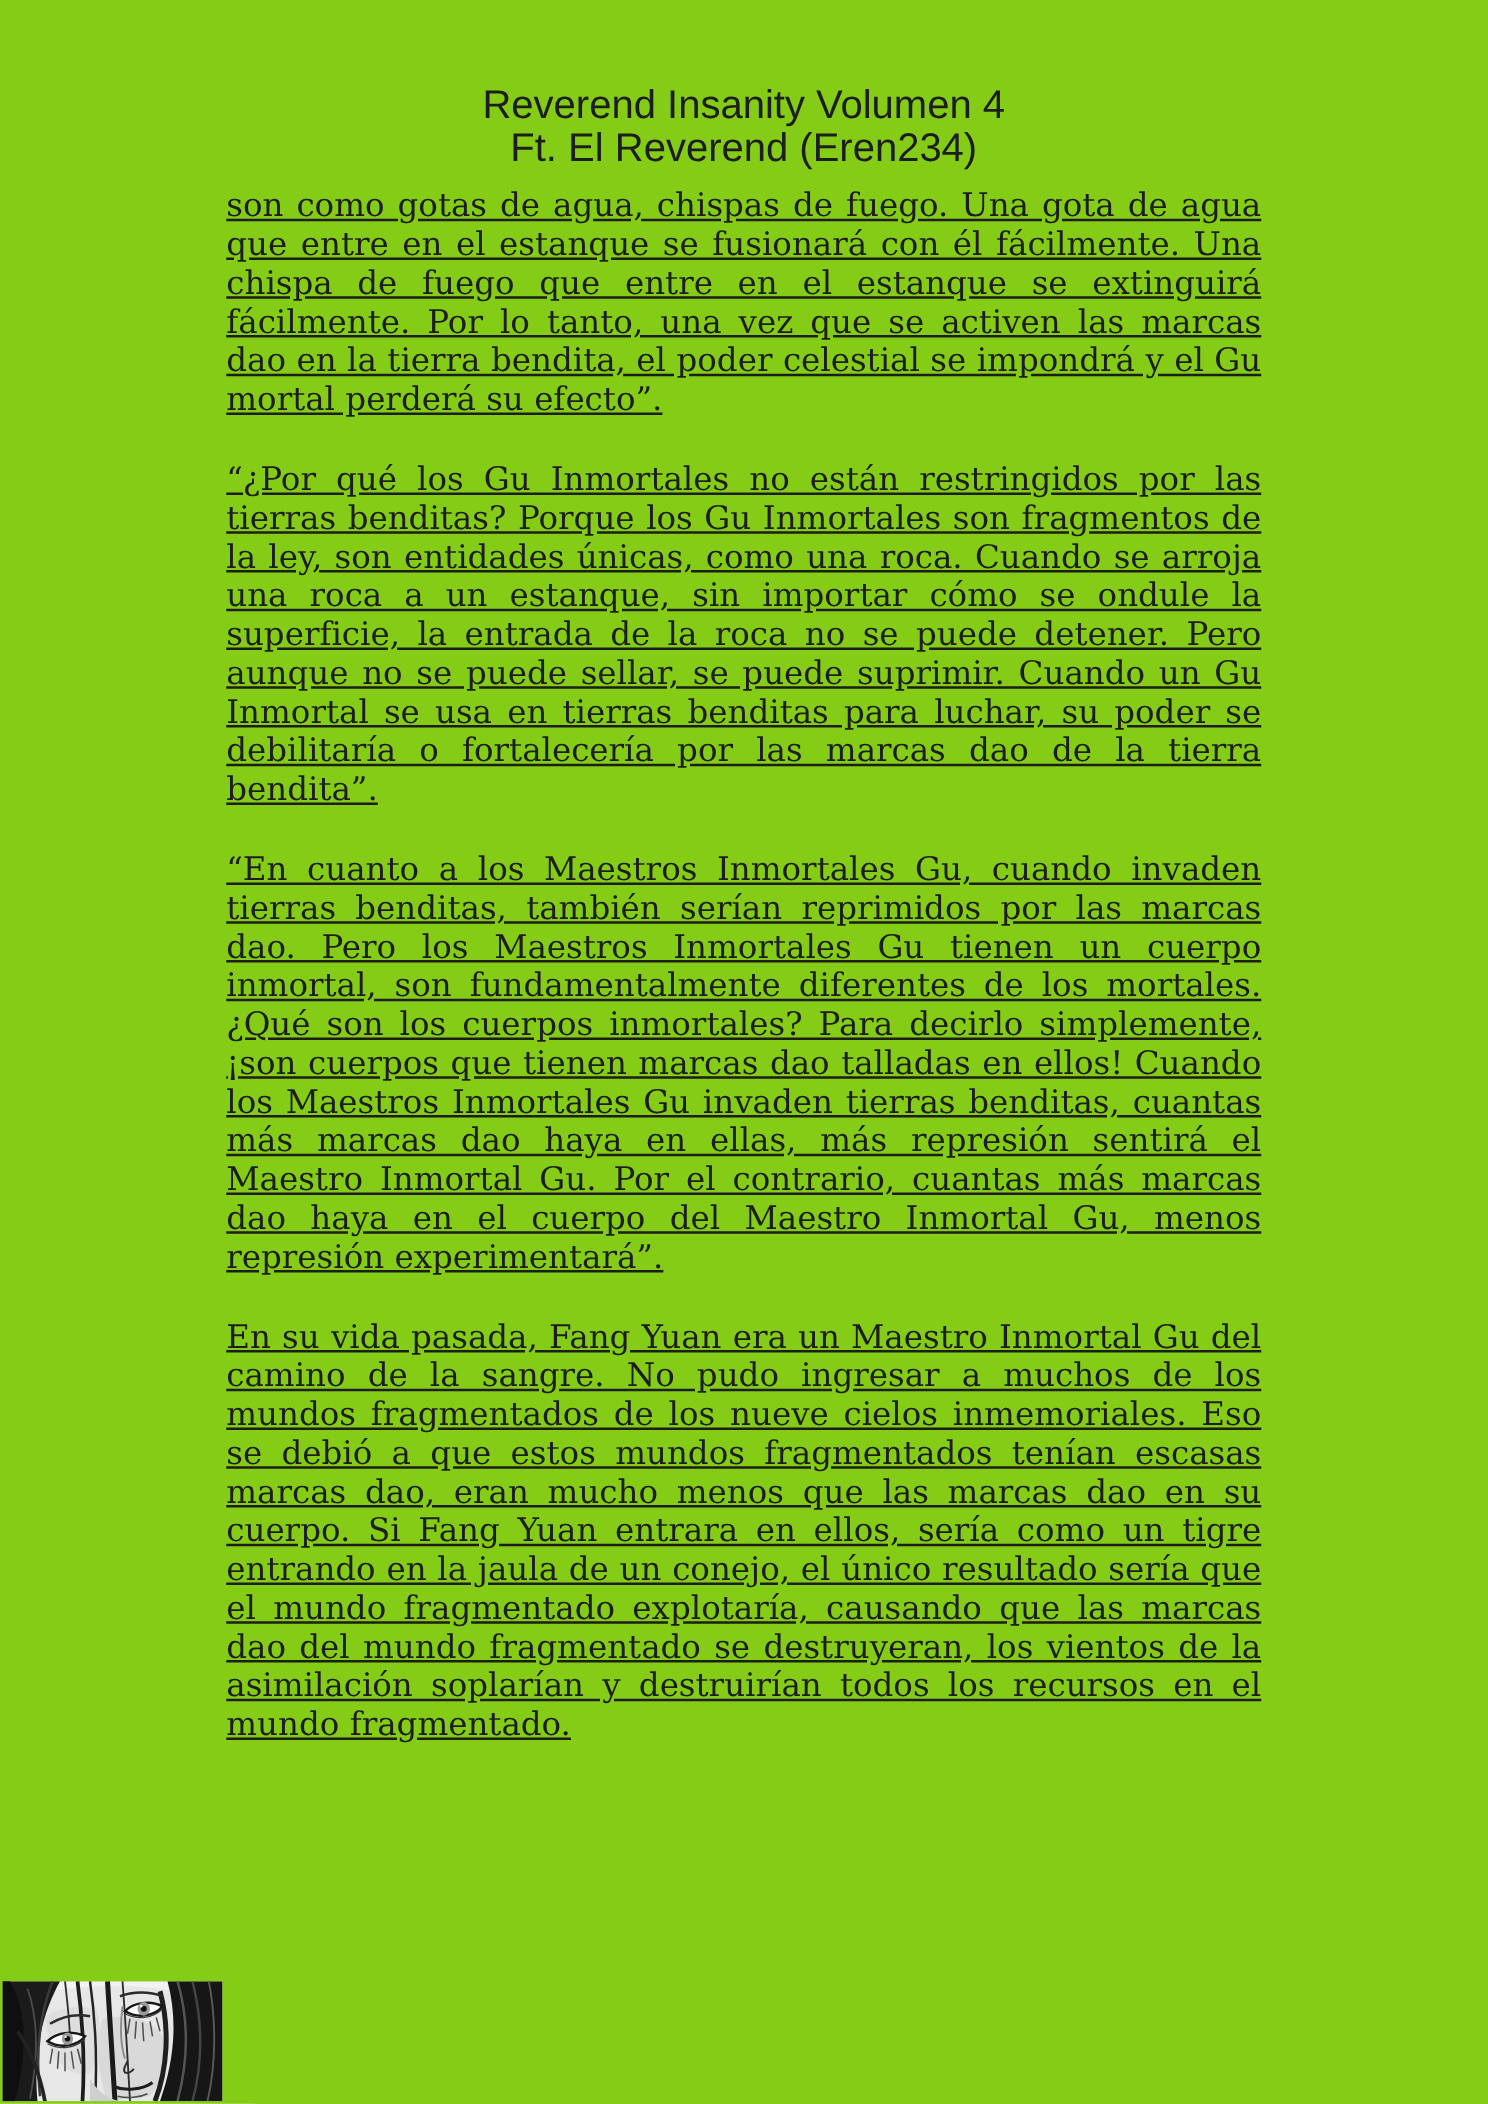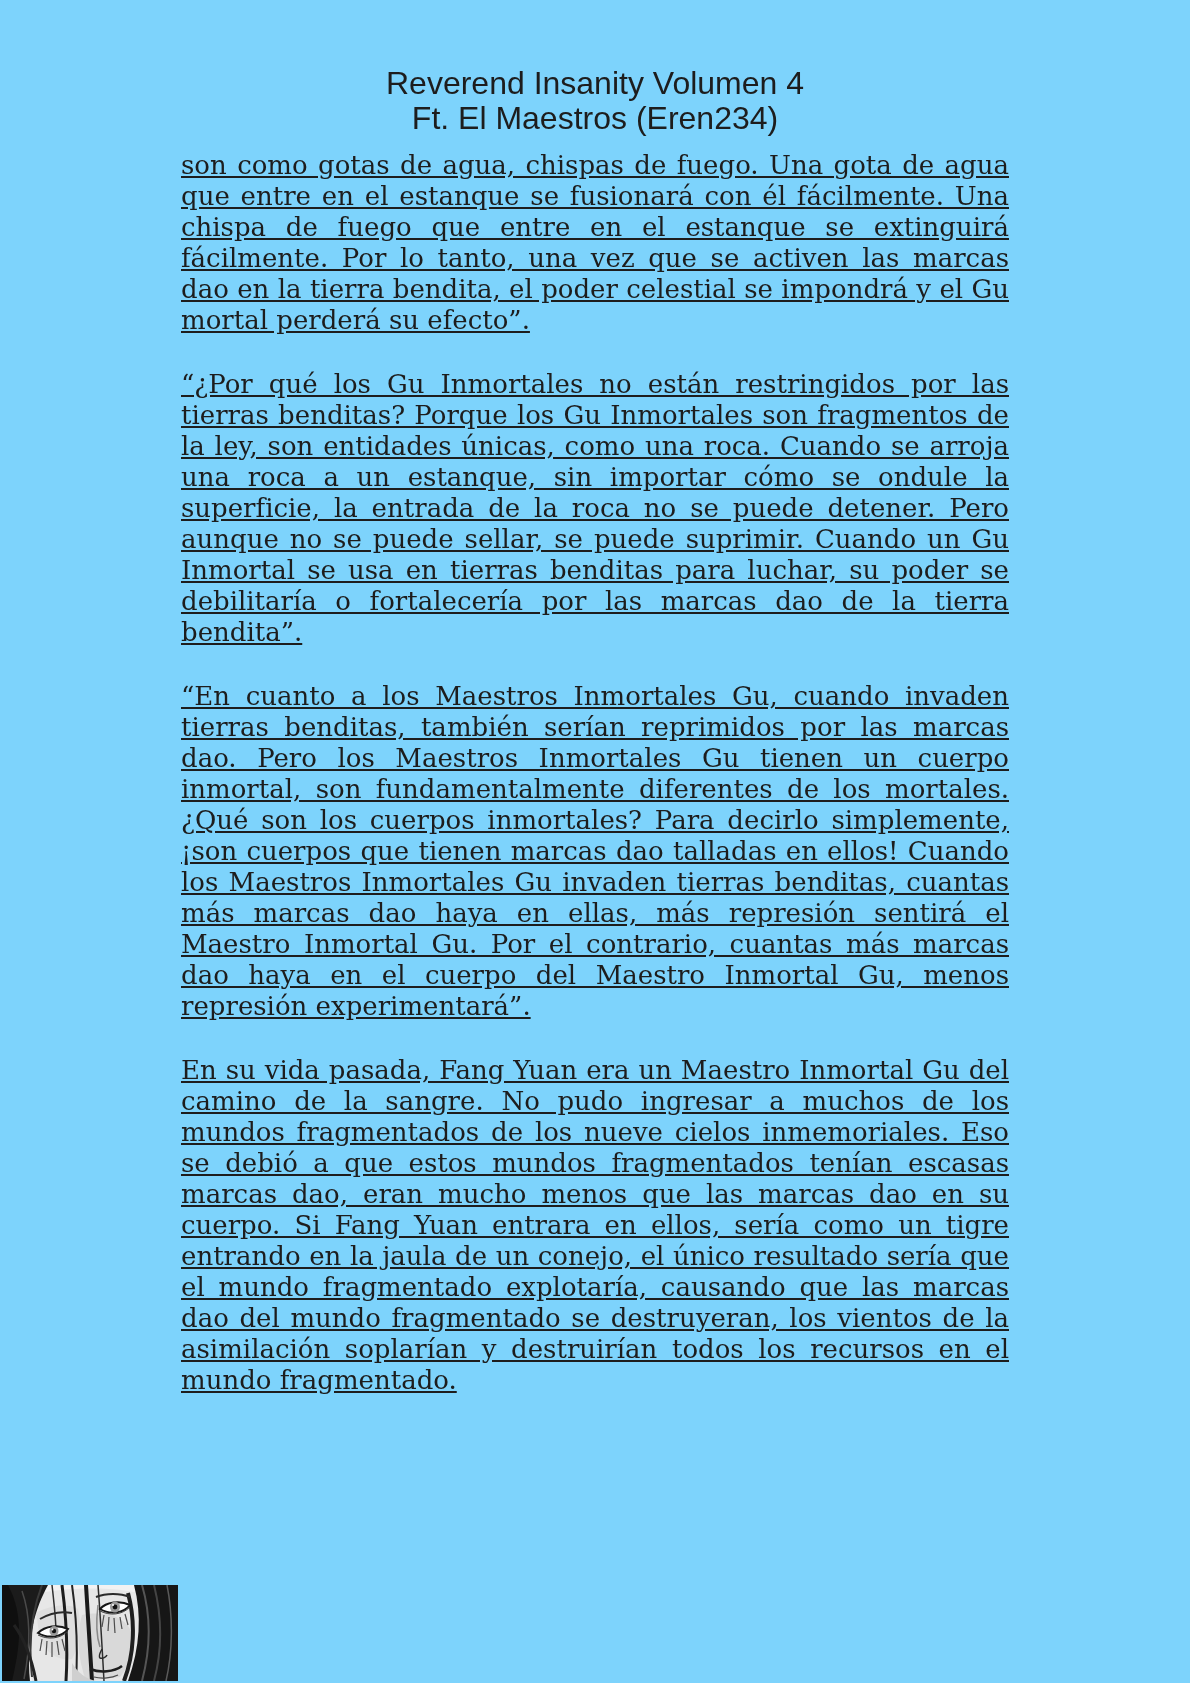--- a/index.html
+++ b/index.html
@@ -9,21 +9,21 @@
   body {
     width: 1190px;
     height: 1683px;
     background: #ffffff;
     position: relative;
     overflow: hidden;
   }
   .page {
     position: absolute;
     inset: 0;
-    background: #7dd3fc;
+    background: #84cc16;
   }
   .page-header {
     padding-top: 66px;
     text-align: center;
     font-family: "Liberation Sans", sans-serif;
     font-size: 32px;
     line-height: 35px;
     font-weight: 400;
     color: #1d1d1d;
     letter-spacing: 0px;
@@ -58,21 +58,21 @@
     height: 100%;
   }
 </style>
 </head>
 <body>
 
 <div class="page">
 
   <div class="page-header">
     <div class="title-line">Reverend Insanity Volumen 4</div>
-    <div class="title-line">Ft. El Maestros (Eren234)</div>
+    <div class="title-line">Ft. El Reverend (Eren234)</div>
   </div>
 
   <div class="page-body">
     <p>son como gotas de agua, chispas de fuego. Una gota de agua que entre en el estanque se fusionará con él fácilmente. Una chispa de fuego que entre en el estanque se extinguirá fácilmente. Por lo tanto, una vez que se activen las marcas dao en la tierra bendita, el poder celestial se impondrá y el Gu mortal perderá su efecto”.</p>
     <p>“¿Por qué los Gu Inmortales no están restringidos por las tierras benditas? Porque los Gu Inmortales son fragmentos de la ley, son entidades únicas, como una roca. Cuando se arroja una roca a un estanque, sin importar cómo se ondule la superficie, la entrada de la roca no se puede detener. Pero aunque no se puede sellar, se puede suprimir. Cuando un Gu Inmortal se usa en tierras benditas para luchar, su poder se debilitaría o fortalecería por las marcas dao de la tierra bendita”.</p>
     <p>“En cuanto a los Maestros Inmortales Gu, cuando invaden tierras benditas, también serían reprimidos por las marcas dao. Pero los Maestros Inmortales Gu tienen un cuerpo inmortal, son fundamentalmente diferentes de los mortales. ¿Qué son los cuerpos inmortales? Para decirlo simplemente, ¡son cuerpos que tienen marcas dao talladas en ellos! Cuando los Maestros Inmortales Gu invaden tierras benditas, cuantas más marcas dao haya en ellas, más represión sentirá el Maestro Inmortal Gu. Por el contrario, cuantas más marcas dao haya en el cuerpo del Maestro Inmortal Gu, menos represión experimentará”.</p>
     <p>En su vida pasada, Fang Yuan era un Maestro Inmortal Gu del camino de la sangre. No pudo ingresar a muchos de los mundos fragmentados de los nueve cielos inmemoriales. Eso se debió a que estos mundos fragmentados tenían escasas marcas dao, eran mucho menos que las marcas dao en su cuerpo. Si Fang Yuan entrara en ellos, sería como un tigre entrando en la jaula de un conejo, el único resultado sería que el mundo fragmentado explotaría, causando que las marcas dao del mundo fragmentado se destruyeran, los vientos de la asimilación soplarían y destruirían todos los recursos en el mundo fragmentado.</p>
   </div>
 
   <div class="illustration-box">

